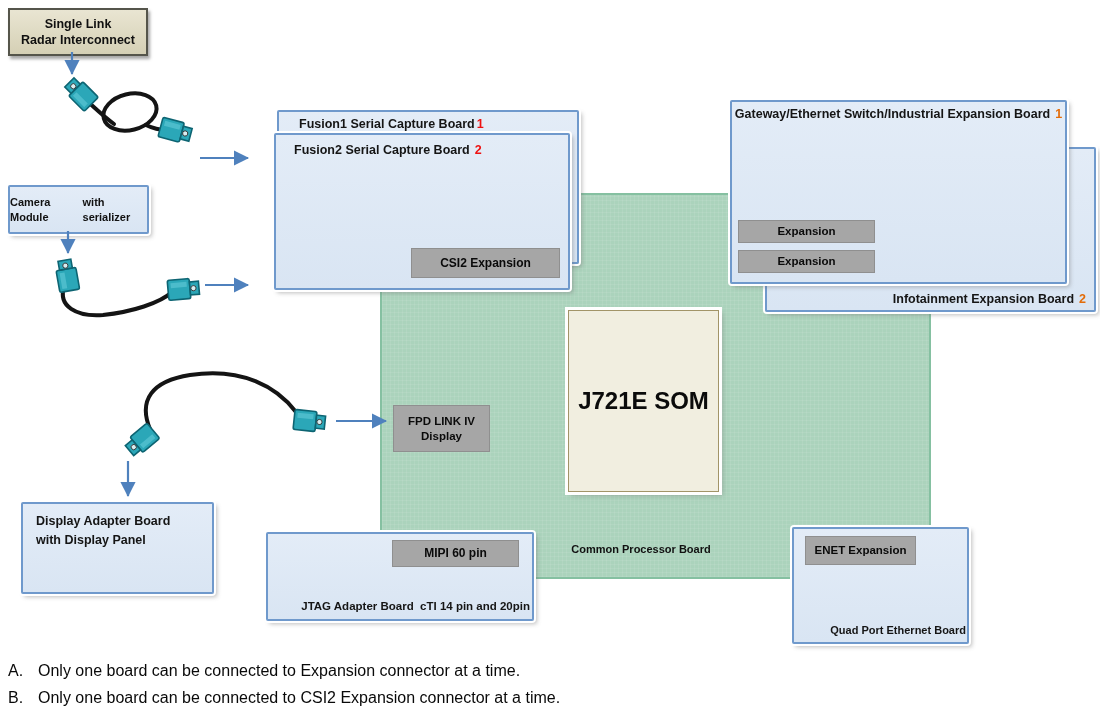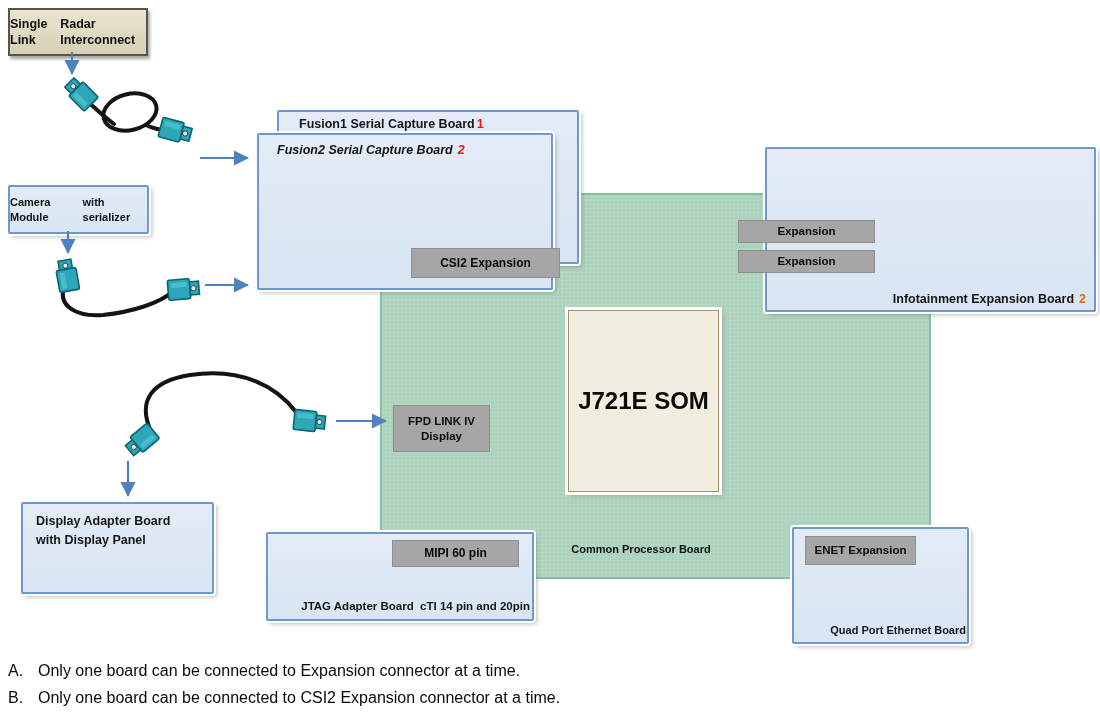--- a/index.html
+++ b/index.html
@@ -13,21 +13,21 @@
   .btitle{font-weight:bold;font-size:12.5px;color:#151515;line-height:1.15;}
   .num-red{color:#ee1111;font-weight:bold;margin-left:2px;}
   .num-orange{color:#e36c09;font-weight:bold;margin-left:5px;}
   
   .gbtn{position:absolute;background:#a6a6a6;border:1px solid #8f8f8f;
         display:flex;align-items:center;justify-content:center;text-align:center;
         font-weight:bold;font-size:12px;color:#0a0a0a;line-height:1.25;}
   
   .tanbox{position:absolute;background:linear-gradient(180deg,#e9e5d2 0%,#d5d0b5 100%);
           border:2px solid #55554b;box-shadow:2px 3px 3px rgba(0,0,0,.35);
-          display:flex;flex-direction:row;align-items:center;justify-content:center;
+          display:flex;flex-direction:column;align-items:center;justify-content:center;
           font-weight:bold;font-size:12.5px;line-height:1.3;color:#101010;}
   
   #cpb{position:absolute;left:380px;top:193px;width:547px;height:382px;
        background-color:#abd3bc;
        background-image:repeating-linear-gradient(0deg,rgba(255,255,255,.08) 0 1px,transparent 1px 4px),
                         repeating-linear-gradient(90deg,rgba(255,255,255,.08) 0 1px,transparent 1px 4px);
        border:2px solid #85c0a1;z-index:1;}
   #som{position:absolute;left:568px;top:310px;width:149px;height:180px;
        background:#f1eee0;border:1px solid #a29468;
        box-shadow:0 0 0 3px #ffffff,3px 3px 5px rgba(110,110,110,.5);
@@ -56,30 +56,35 @@
   <div class="gbtn z3" style="left:393px;top:405px;width:95px;height:45px;flex-direction:column;font-size:11.5px;">
     <span>FPD LINK IV</span>
     <span>Display</span>
   </div>
 
   <div class="board z2" style="left:277px;top:110px;width:298px;height:150px;">
     <div class="btitle" style="padding:5px 0 0 20px;">
       <span>Fusion1 Serial Capture Board</span><span class="num-red">1</span>
     </div>
   </div>
-  <div class="board z3" style="left:257px;top:133px;width:292px;height:153px;font-style:italic;">
+  <div class="board z3" style="left:274px;top:133px;width:292px;height:153px;">
     <div class="btitle" style="padding:8px 0 0 18px;">
       <span>Fusion2 Serial Capture Board</span><span class="num-red" style="margin-left:5px;">2</span>
     </div>
   </div>
   <div class="gbtn z4" style="left:390px;top:248px;width:147px;height:28px;margin-left:21px;">CSI2 Expansion</div>
 
   <div class="board z2" style="left:765px;top:147px;width:327px;height:161px;">
     <div class="btitle abs" style="right:8px;bottom:4px;">
       <span>Infotainment Expansion Board</span><span class="num-orange">2</span>
+    </div>
+  </div>
+  <div class="board z3" style="left:730px;top:100px;width:333px;height:180px;">
+    <div class="btitle" style="padding-top:5px;text-align:center;">
+      <span>Gateway/Ethernet Switch/Industrial Expansion Board</span><span class="num-orange">1</span>
     </div>
   </div>
   <div class="gbtn z4" style="left:738px;top:220px;width:135px;height:21px;font-size:11.5px;">Expansion</div>
   <div class="gbtn z4" style="left:738px;top:250px;width:135px;height:21px;font-size:11.5px;">Expansion</div>
 
   <div class="tanbox" style="left:8px;top:8px;width:136px;height:44px;">
     <span>Single Link</span>
     <span>Radar Interconnect</span>
   </div>
 

